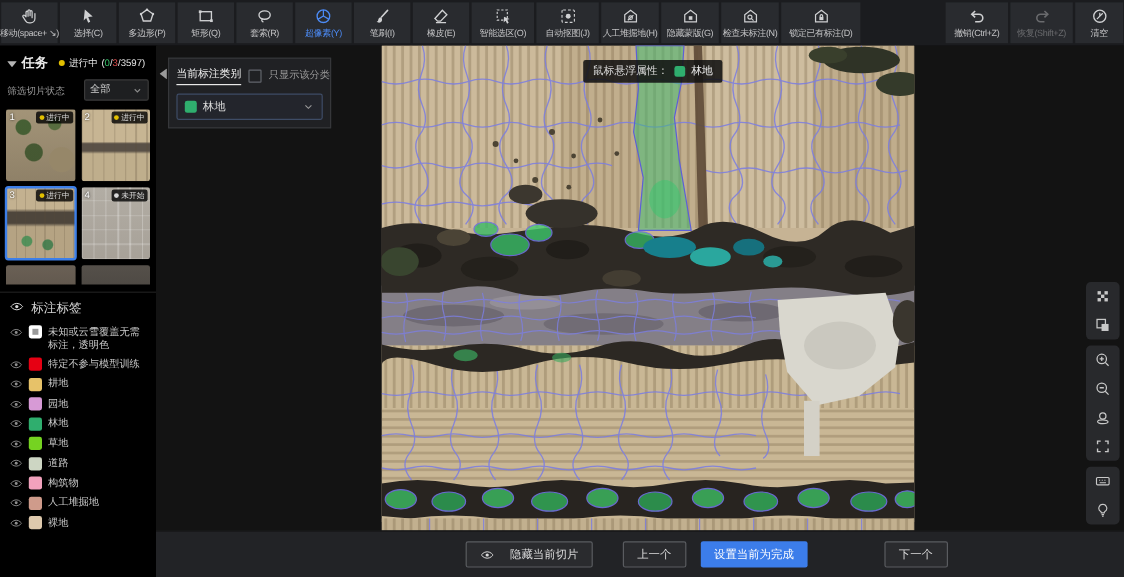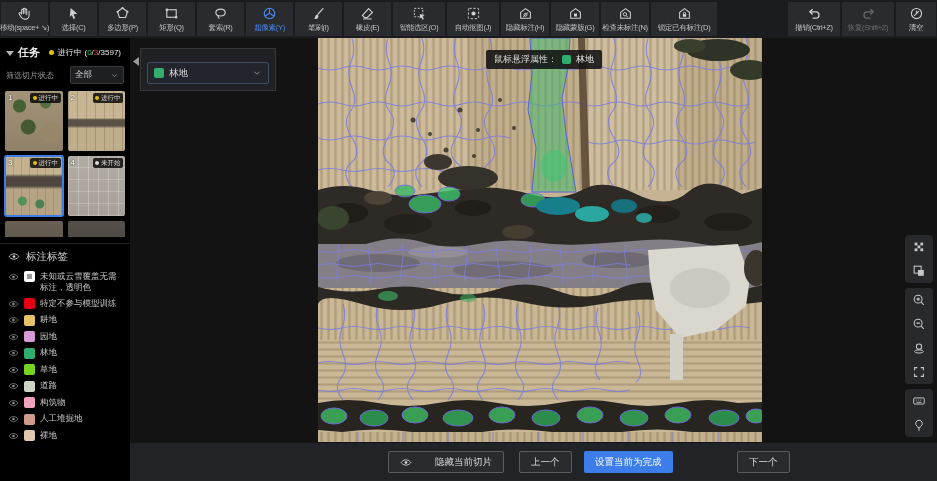--- a/index.html
+++ b/index.html
@@ -61,21 +61,21 @@
   .cat-dd .chev{margin-left:auto;color:#9a9a9a;display:flex;}
   .hover-tip{position:absolute;left:168px;top:12px;background:rgba(18,18,18,0.88);padding:3px 8px;border-radius:2px;display:flex;align-items:center;gap:5px;z-index:4;}
   .hover-tip .lbl{font-size:9px;color:#ddd;white-space:nowrap;}
   .hover-tip .sw{width:9px;height:9px;border-radius:2px;flex:none;}
   .hover-tip .val{font-size:9px;color:#eee;}
   .rail{position:absolute;right:4px;top:197px;width:28px;display:flex;flex-direction:column;gap:5px;z-index:5;}
   .rail-group{background:#28292c;border-radius:4px;display:flex;flex-direction:column;}
   .rail-btn{width:28px;height:24px;display:flex;align-items:center;justify-content:center;color:#c8c8c8;cursor:pointer;}
   
   .bottombar{position:absolute;left:130px;right:0;bottom:0;height:38px;background:#222326;border-top:1px solid #141414;}
-  .bbtn{position:absolute;top:8px;height:22px;box-sizing:border-box;border:1px solid #5a5c60;border-radius:2px;background:#2a2b2e;display:flex;align-items:center;gap:23px;padding:0 11px;font-size:9.5px;color:#ddd;white-space:nowrap;cursor:pointer;}
+  .bbtn{position:absolute;top:8px;height:22px;box-sizing:border-box;border:1px solid #5a5c60;border-radius:2px;background:#2a2b2e;display:flex;align-items:center;gap:13px;padding:0 11px;font-size:9.5px;color:#ddd;white-space:nowrap;cursor:pointer;}
   .bbtn.primary{border:none;background:#3c7dea;color:#fff;}
   .bbtn .eye{display:flex;color:#ddd;}
 </style>
 </head>
 <body>
 
 <div class="app">
 
   <div class="toolbar">
     <div class="tool w47">
@@ -170,21 +170,21 @@
       <span class="tlabel">自动抠图(J)</span>
     </div>
     <div class="tool w48">
       <span class="ticon">
           <svg width="15" height="15" viewBox="0 0 16 16">
             <path d="M2.8 6.8L8 2.8l5.2 4V13H2.8z" fill="none" stroke="currentColor" stroke-width="1.1"></path>
             <circle cx="8" cy="9.3" r="1.6" fill="none" stroke="currentColor" stroke-width="1"></circle>
             <path d="M5.5 11.6l5-4.6" stroke="currentColor" stroke-width="1"></path>
           </svg>
         </span>
-      <span class="tlabel">隐藏标注(H)</span>
+      <span class="tlabel">人工堆掘地(H)</span>
     </div>
     <div class="tool w48">
       <span class="ticon">
           <svg width="15" height="15" viewBox="0 0 16 16">
             <path d="M2.8 6.8L8 2.8l5.2 4V13H2.8z" fill="none" stroke="currentColor" stroke-width="1.1"></path>
             <rect x="6.4" y="8" width="3.2" height="3.2" fill="currentColor"></rect>
           </svg>
         </span>
       <span class="tlabel">隐藏蒙版(G)</span>
     </div>
@@ -407,20 +407,25 @@
   </div>
 
   <div class="canvas">
     <span class="collapse-tab">
         <svg width="7" height="9" viewBox="0 0 7 9">
           <path d="M6 0v9L0 4.5z" fill="currentColor"></path>
         </svg>
       </span>
 
     <div class="cat-panel">
+      <div class="cat-row1">
+        <span class="cat-title">当前标注类别</span>
+        <span class="cbx"></span>
+        <span class="cbx-label">只显示该分类</span>
+      </div>
       <div class="cat-dd">
         <span class="sw" style="background-color: rgb(47, 174, 110);"></span>
         <span class="txt">林地</span>
         <span class="chev">
             <svg width="10" height="10" viewBox="0 0 16 16">
               <path d="M4 6l4 4 4-4" fill="none" stroke="currentColor" stroke-width="1.5"></path>
             </svg>
           </span>
       </div>
     </div>

